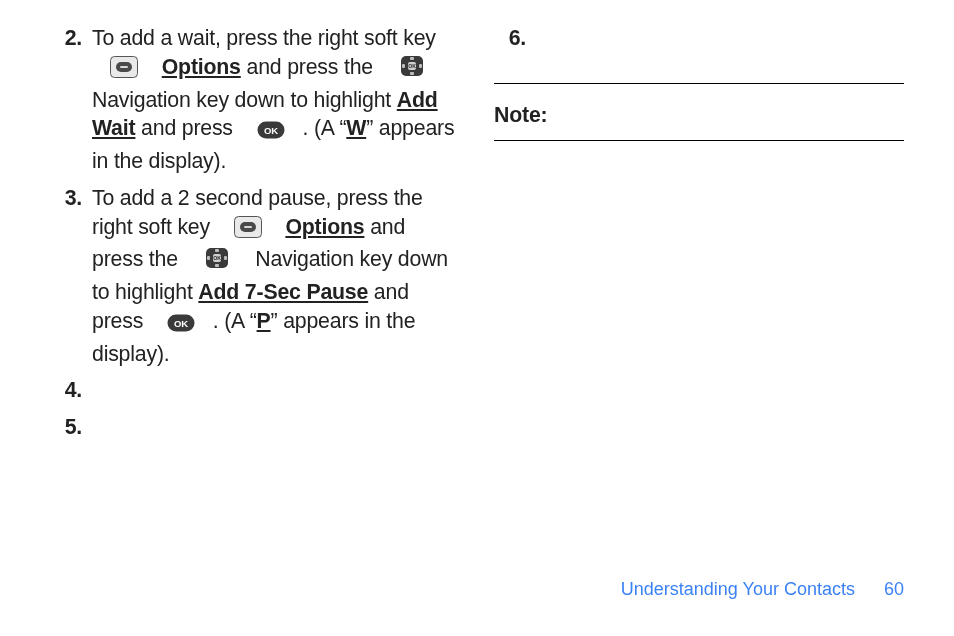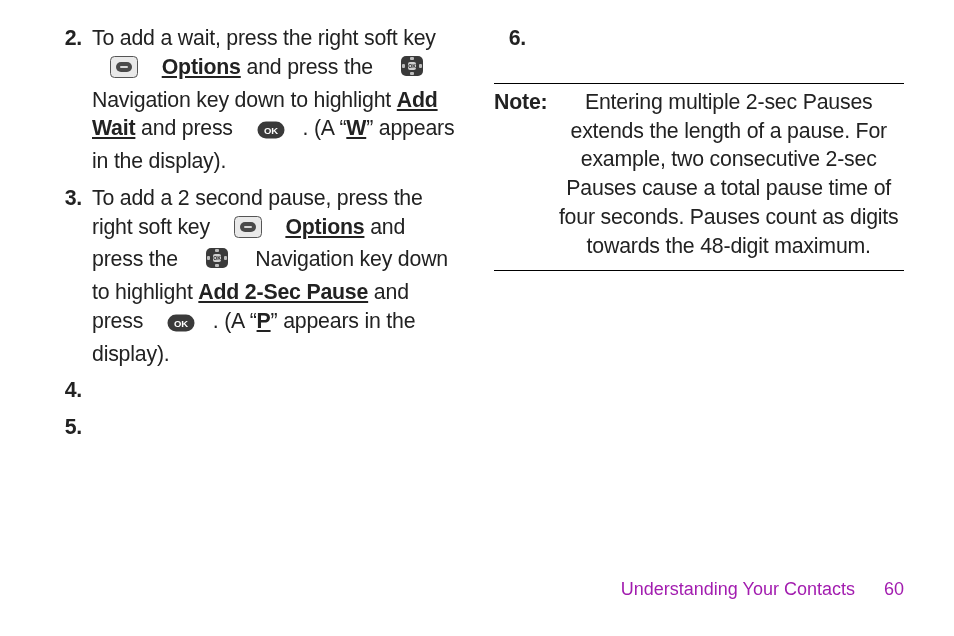--- a/index.html
+++ b/index.html
@@ -51,41 +51,40 @@
   .icon {
     display: inline-block;
     vertical-align: -4px;
     margin: 0 18px;
   }
 
   .note-wrap {
     border-top: 1.5px solid #000;
     border-bottom: 1.5px solid #000;
     margin-top: 30px;
-    padding: 4px 0 10px 0;
-    text-align: center;
+    padding: 17px 0 10px 0;
   }
   .note {
     display: flex;
   }
   .note-label {
     flex: 0 0 auto;
     font-weight: 700;
     padding-right: 6px;
   }
   .note-body {
     flex: 1 1 auto;
   }
 
   .footer {
     position: absolute;
     right: 50px;
     bottom: 36px;
     font-size: 18px;
-    color: #a21caf;
+    color: #3b82f6;
   }
   .footer .pg {
     display: inline-block;
     margin-left: 24px;
   }
 </style>
 </head>
 <body>
 
 <div class="page">
@@ -118,21 +117,21 @@
                 <rect x="6" y="6" width="16" height="10" rx="5" fill="#4a4a4a"></rect>
                 <rect x="10" y="10" width="8" height="2" rx="1" fill="#d8d8d8"></rect>
               </svg></span> <span class="b">Options</span> and press the <span class="icon"><svg width="30" height="24" viewBox="0 0 30 24">
                 <rect x="4" y="2" width="22" height="20" rx="5" fill="#3a3a3a"></rect>
                 <rect x="11" y="8" width="8" height="8" rx="2" fill="#cfcfcf"></rect>
                 <text x="15" y="14.2" text-anchor="middle" font-size="5.2" font-family="Arial" font-weight="700" fill="#2a2a2a">OK</text>
                 <rect x="13" y="3" width="4" height="3" rx="1" fill="#bdbdbd"></rect>
                 <rect x="13" y="18" width="4" height="3" rx="1" fill="#bdbdbd"></rect>
                 <rect x="5" y="10" width="3" height="4" rx="1" fill="#bdbdbd"></rect>
                 <rect x="22" y="10" width="3" height="4" rx="1" fill="#bdbdbd"></rect>
-              </svg></span> Navigation key down to highlight <span class="b">Add 2-Sec Pause</span> and press <span class="icon"><svg width="28" height="18" viewBox="0 0 28 18">
+              </svg></span> Navigation key down to highlight <span class="b">Add 7-Sec Pause</span> and press <span class="icon"><svg width="28" height="18" viewBox="0 0 28 18">
                 <rect x="0.5" y="0.5" width="27" height="17" rx="8.5" fill="#3a3a3a"></rect>
                 <text x="14" y="12.5" text-anchor="middle" font-size="9.5" font-family="Arial" font-weight="700" fill="#ffffff">OK</text>
               </svg></span>. (A “<span class="b">P</span>” appears in the display).</div>
         </div>
         <div class="item">
           <div class="num">4.</div>
         </div>
         <div class="item">
           <div class="num">5.</div>
         </div>
@@ -140,21 +139,20 @@
 
     <div class="col col-right">
       <div>
           <div class="item">
             <div class="num">6.</div>
           </div>
         </div>
       <div class="note-wrap">
         <div class="note">
           <div class="note-label">Note:</div>
-          <div class="note-body">Entering multiple 2-sec Pauses extends the length of a pause. For example, two consecutive 2-sec Pauses cause a total pause time of four seconds. Pauses count as digits towards the 48-digit maximum.</div>
         </div>
       </div>
     </div>
 
   </div>
 
   <div class="footer">
     <span>Understanding Your Contacts</span>
     <span class="pg">60</span>
   </div>

